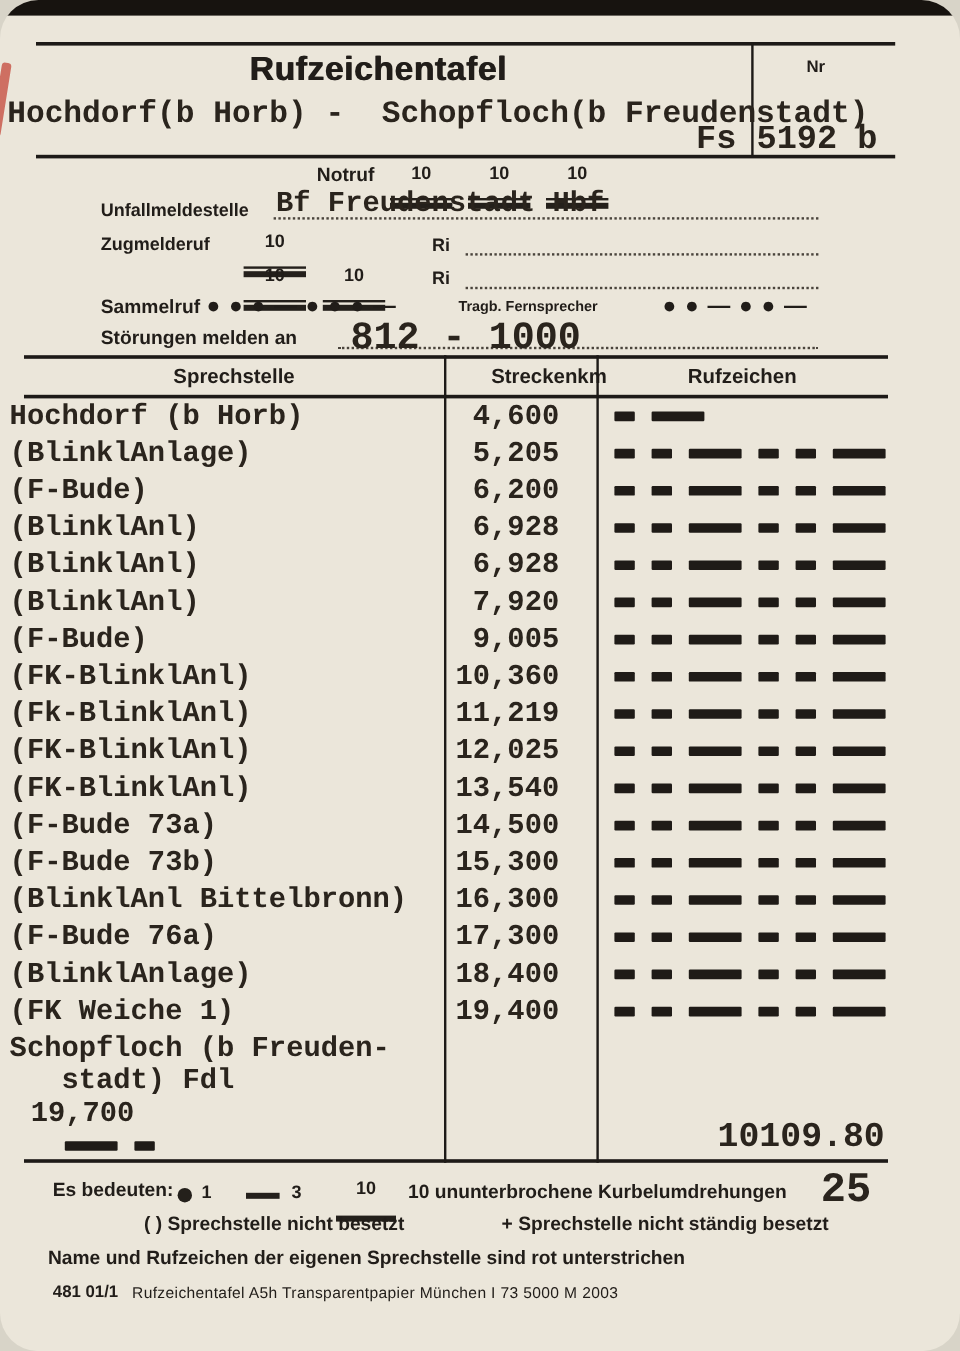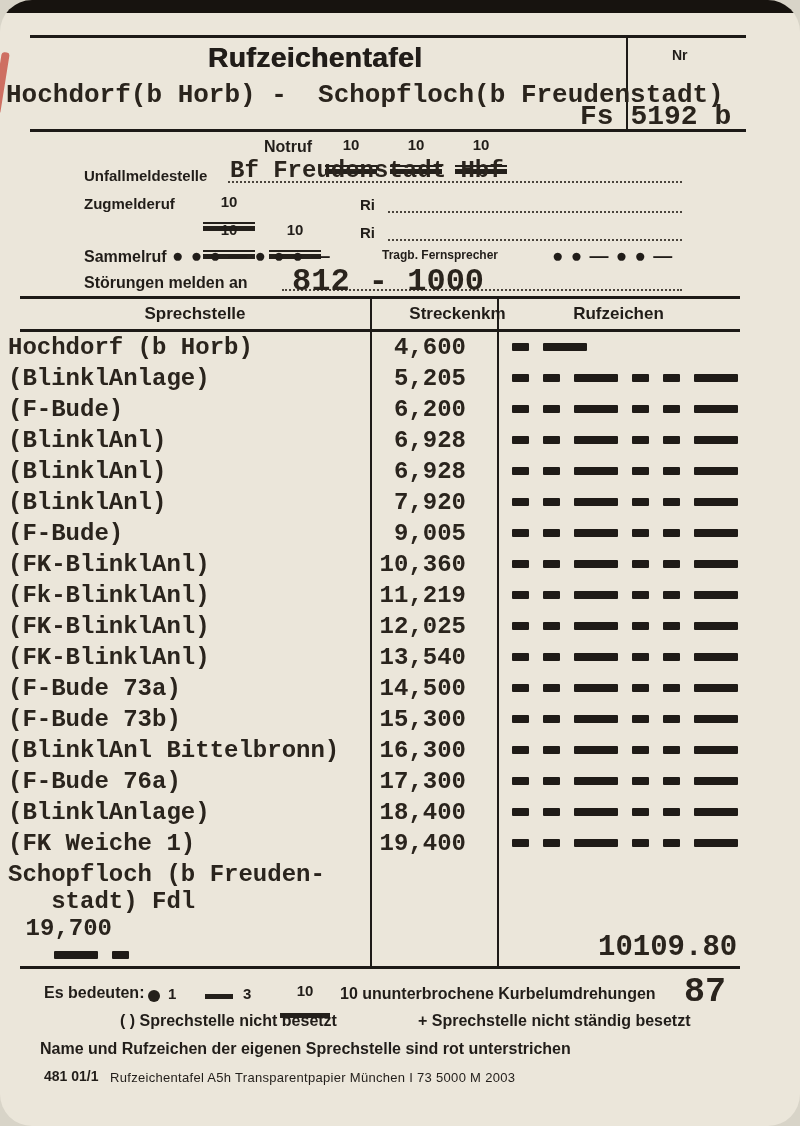--- a/index.html
+++ b/index.html
@@ -382,20 +382,20 @@
   <div class="abs lbl" id="legend-intro">Es bedeuten:</div>
   <div class="abs" id="legend-dot"></div>
   <div class="abs" id="legend-dot-val">1</div>
   <div class="abs" id="legend-dash"></div>
   <div class="abs" id="legend-dash-val">3</div>
   <div class="abs" id="legend-ten">
     <span class="ten-num">10</span>
     <span class="ten-bar"></span>
   </div>
   <div class="abs" id="legend-ten-text">10 ununterbrochene Kurbelumdrehungen</div>
-  <div class="abs mono" id="page-number">87</div>
+  <div class="abs mono" id="page-number">25</div>
   <div class="abs" id="bracket-note">( ) Sprechstelle nicht besetzt</div>
   <div class="abs" id="plus-note">+ Sprechstelle nicht ständig besetzt</div>
   <div class="abs" id="red-note">Name und Rufzeichen der eigenen Sprechstelle sind rot unterstrichen</div>
 
   <div class="abs" id="form-number">481 01/1</div>
   <div class="abs" id="imprint-text">Rufzeichentafel A5h Transparentpapier München I 73 5000 M 2003</div>
 </div>
 
 </body></html>

